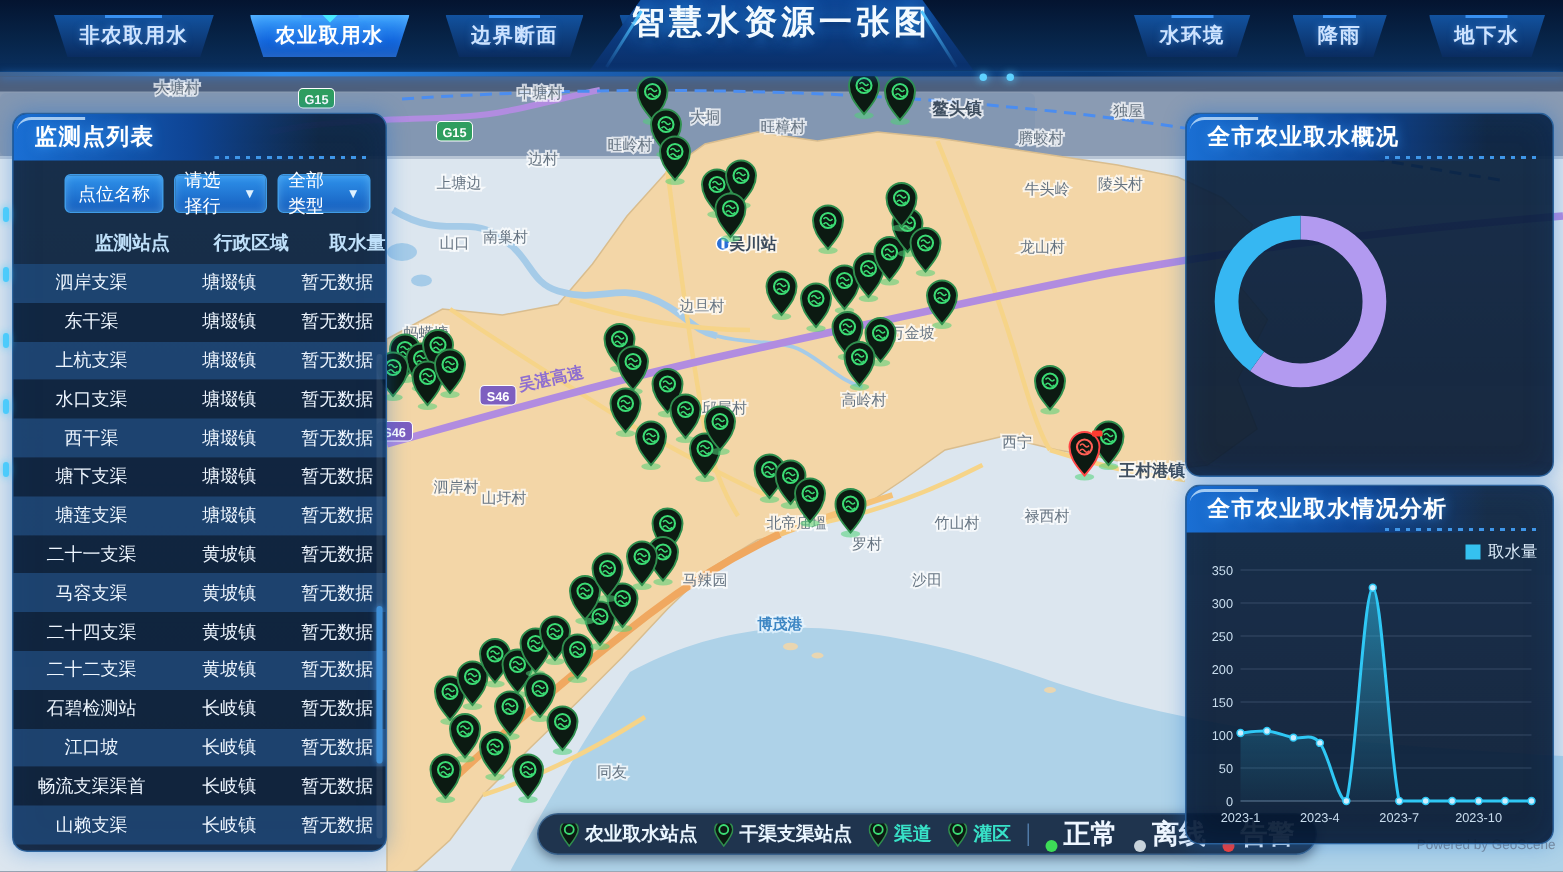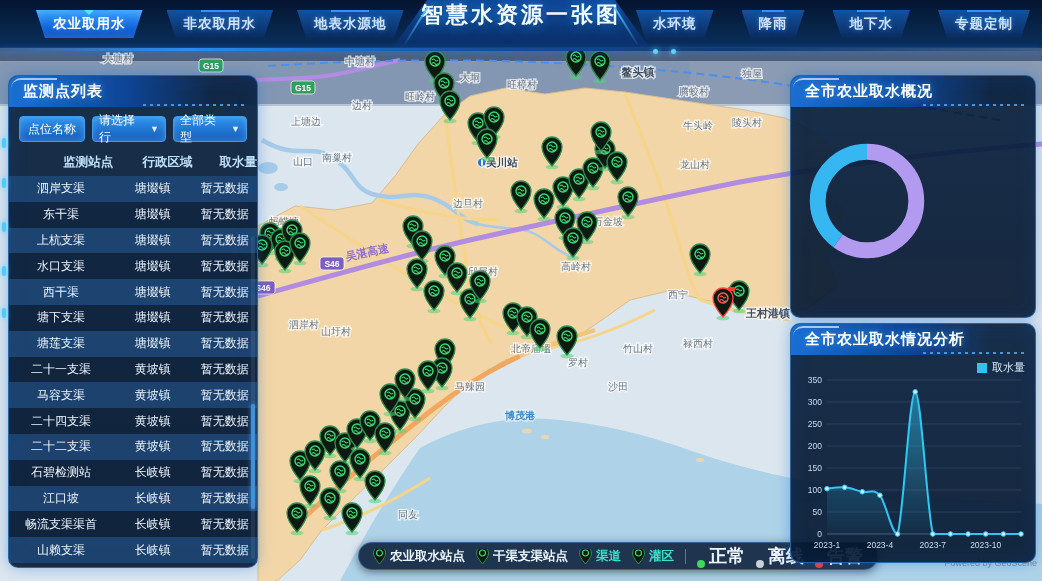--- a/index.html
+++ b/index.html
@@ -75,21 +75,21 @@
   .panel-title { font-size:15px; font-weight:bold; color:#fff; letter-spacing:1px;
     text-shadow:0 0 8px rgba(60,160,255,.8); }
 
   
   #left-panel { left:8px; top:75px; width:250px; height:493px; }
   .filters { display:flex; align-items:center; gap:7px; padding:9px 10px 7px 10px; }
   .f-input, .f-select { height:26px; border-radius:4px; border:1px solid #3f9be8;
     background:linear-gradient(180deg,#2f93ec,#155dbd); color:#fff; font-size:12px;
     display:flex; align-items:center; justify-content:center; cursor:pointer;
     box-shadow:inset 0 0 6px rgba(150,220,255,.35); }
-  .f-input { width:66px; text-align:center; outline:none; font-family:inherit; }
+  .f-input { width:66px; text-align:center; outline:none; font-family:inherit;margin-left:24px; }
   .f-input::placeholder { color:#fff; opacity:1; }
   .f-select { flex:1; gap:5px; padding:0 6px; }
   .chev { font-size:9px; color:#dff1ff; }
   .tbl-head { display:grid; grid-template-columns:42% 32% 26%; height:27px; align-items:center;
     color:#bfe0fa; font-size:12.5px; font-weight:bold; text-align:right; }
   .tbl-rows { position:relative; }
   .tbl-row { display:grid; grid-template-columns:42% 32% 26%; height:25.8px; align-items:center;
     color:#eef6ff; font-size:12px; text-align:center; cursor:pointer;font-family:Liberation Serif, serif; }
   .tbl-row:nth-child(odd) { background:rgba(34,84,140,.6); }
   .tbl-row:nth-child(even) { background:rgba(9,30,58,.45); }
@@ -110,32 +110,32 @@
   .chart-legend { position:absolute; right:10px; top:36px; display:flex; align-items:center; gap:5px;
     font-size:11px; color:#dcecfa; }
   .chart-legend i { width:10px; height:10px; display:inline-block; }
   #line-chart { position:absolute; left:8px; top:46px; }
 </style>
 </head>
 <body>
 
 <div class="header">
   <div class="tabs tabs-left" id="tabs-left">
+      <div class="tab">非农取用水</div>
       <div class="tab active">农业取用水</div>
-      <div class="tab">非农取用水</div>
+      <div class="tab">边界断面</div>
       <div class="tab">地表水源地</div>
     </div>
   <div class="title-wrap">
     <span class="main-title">智慧水资源一张图</span>
   </div>
   <div class="tabs tabs-right" id="tabs-right">
       <div class="tab">水环境</div>
       <div class="tab">降雨</div>
       <div class="tab">地下水</div>
-      <div class="tab">专题定制</div>
     </div>
 </div>
 <div class="header-line"></div>
 <div class="hdot" style="left:653px;"></div>
 <div class="hdot" style="left:671px;"></div>
 
 <div class="map-wrap">
   <svg id="map-svg" width="1042" height="533" viewBox="0 0 1042 533">
 
     <rect x="0" y="0" width="1042" height="533" fill="#dce6ef"></rect>

